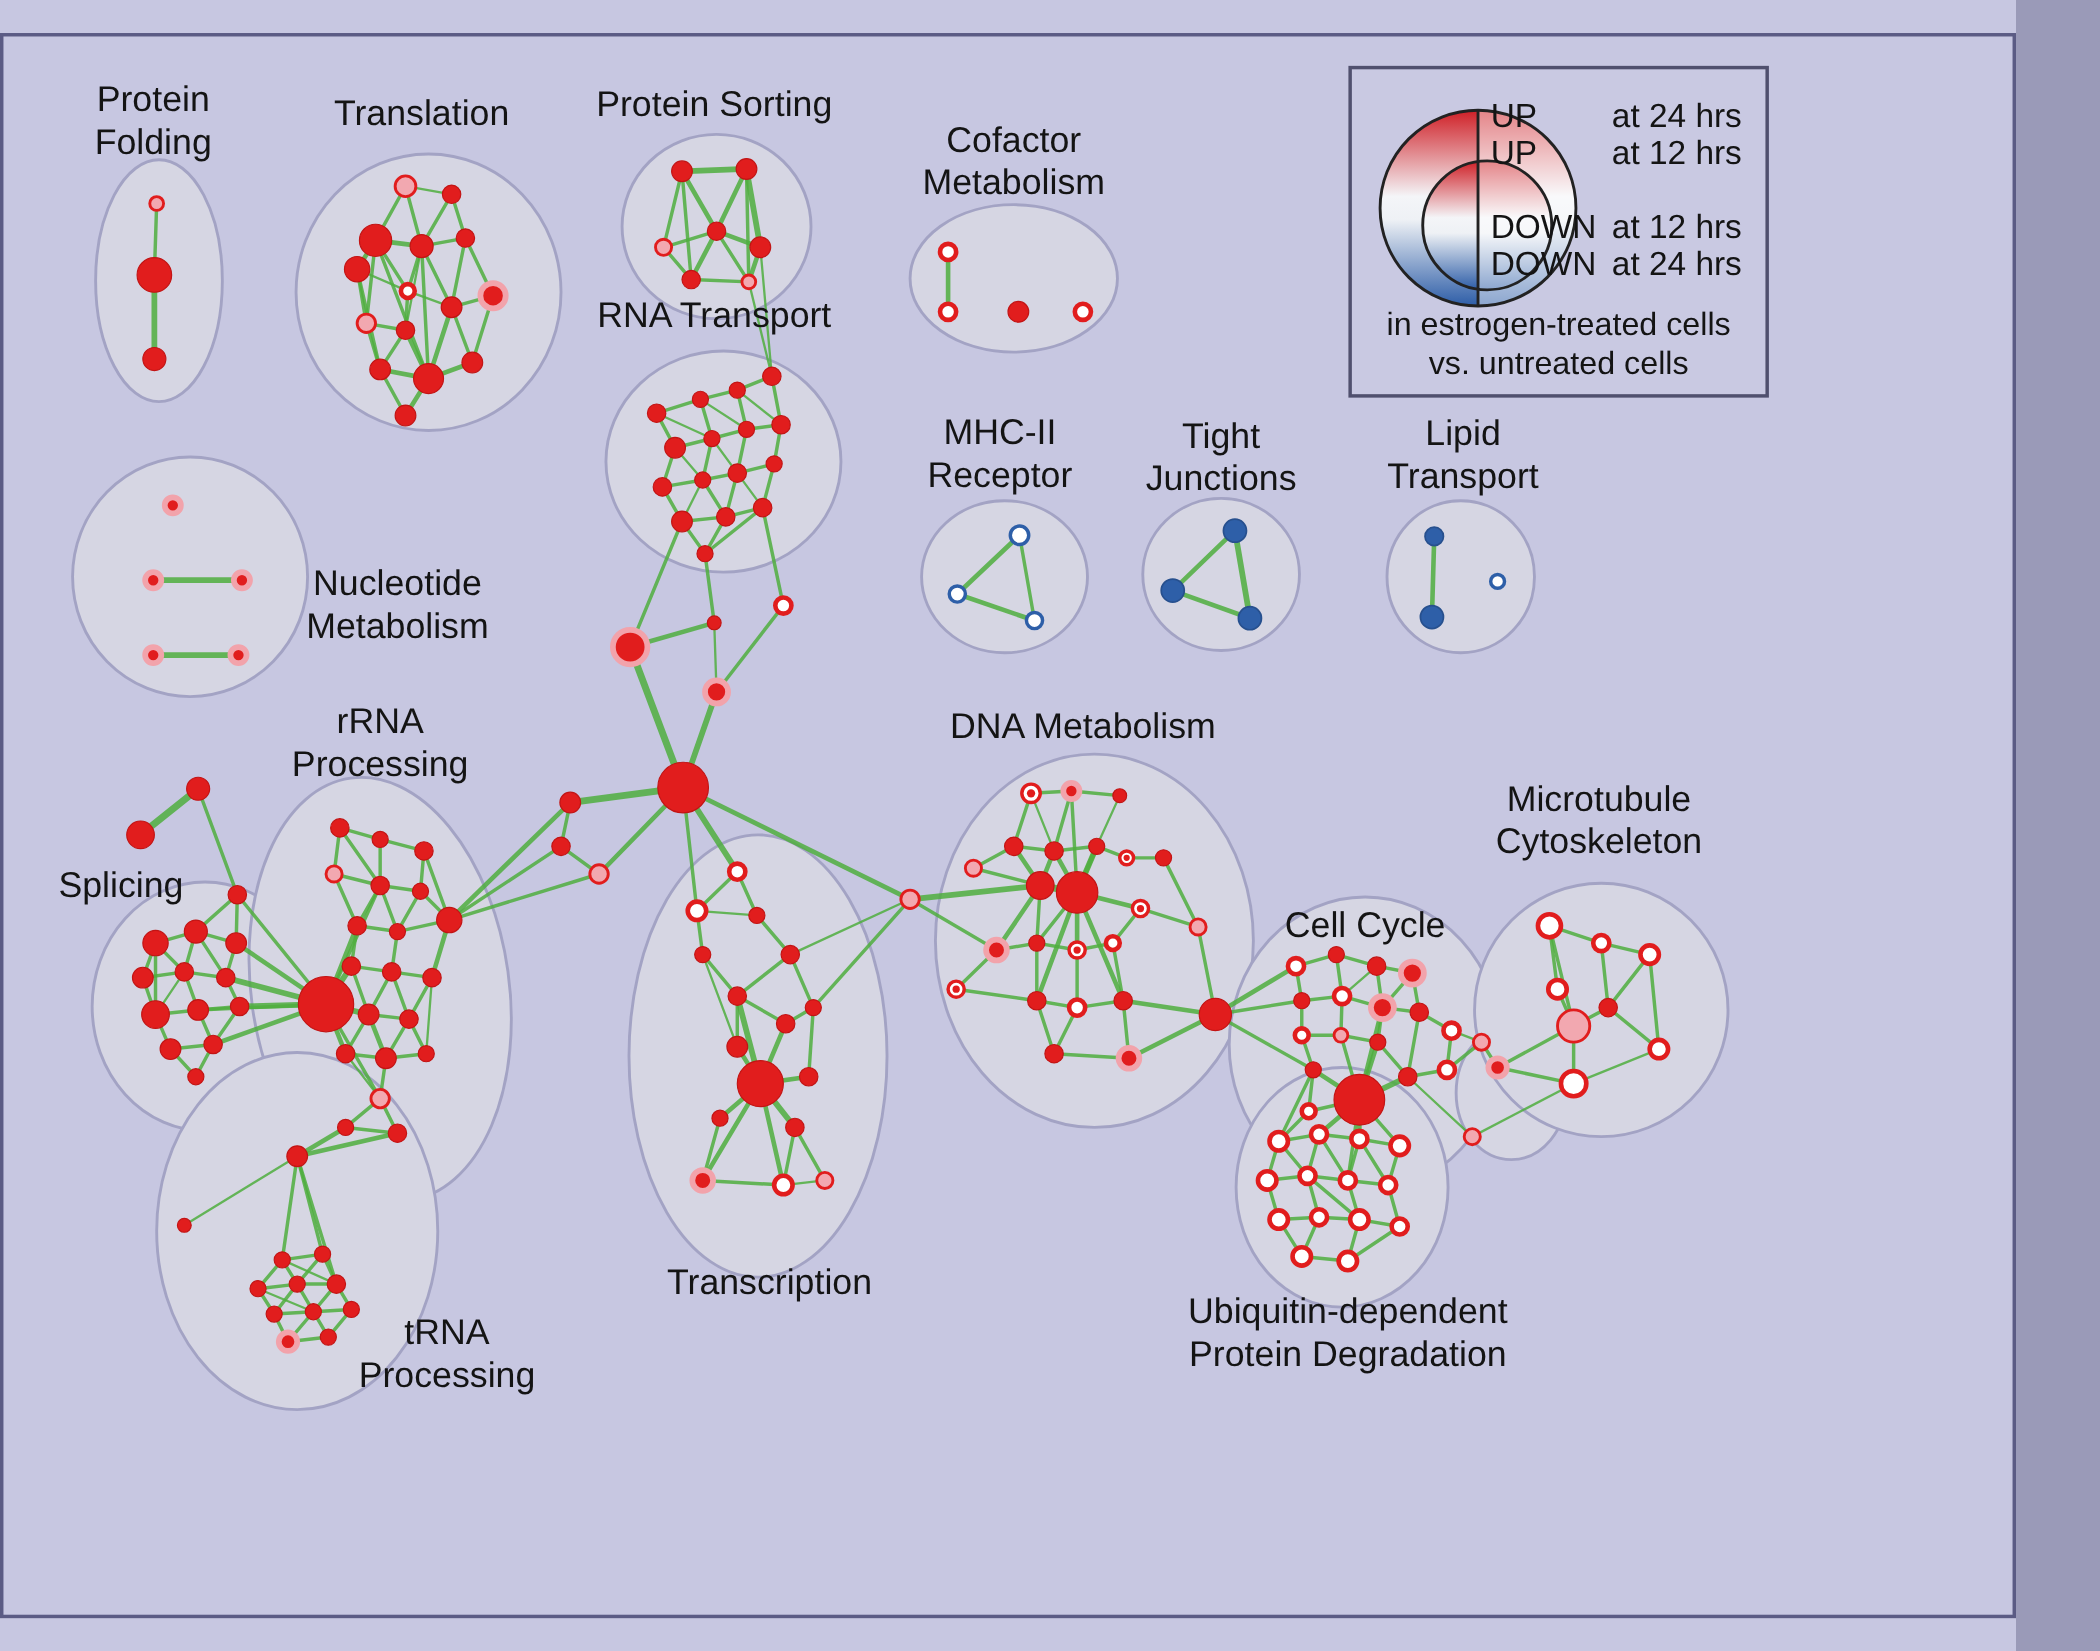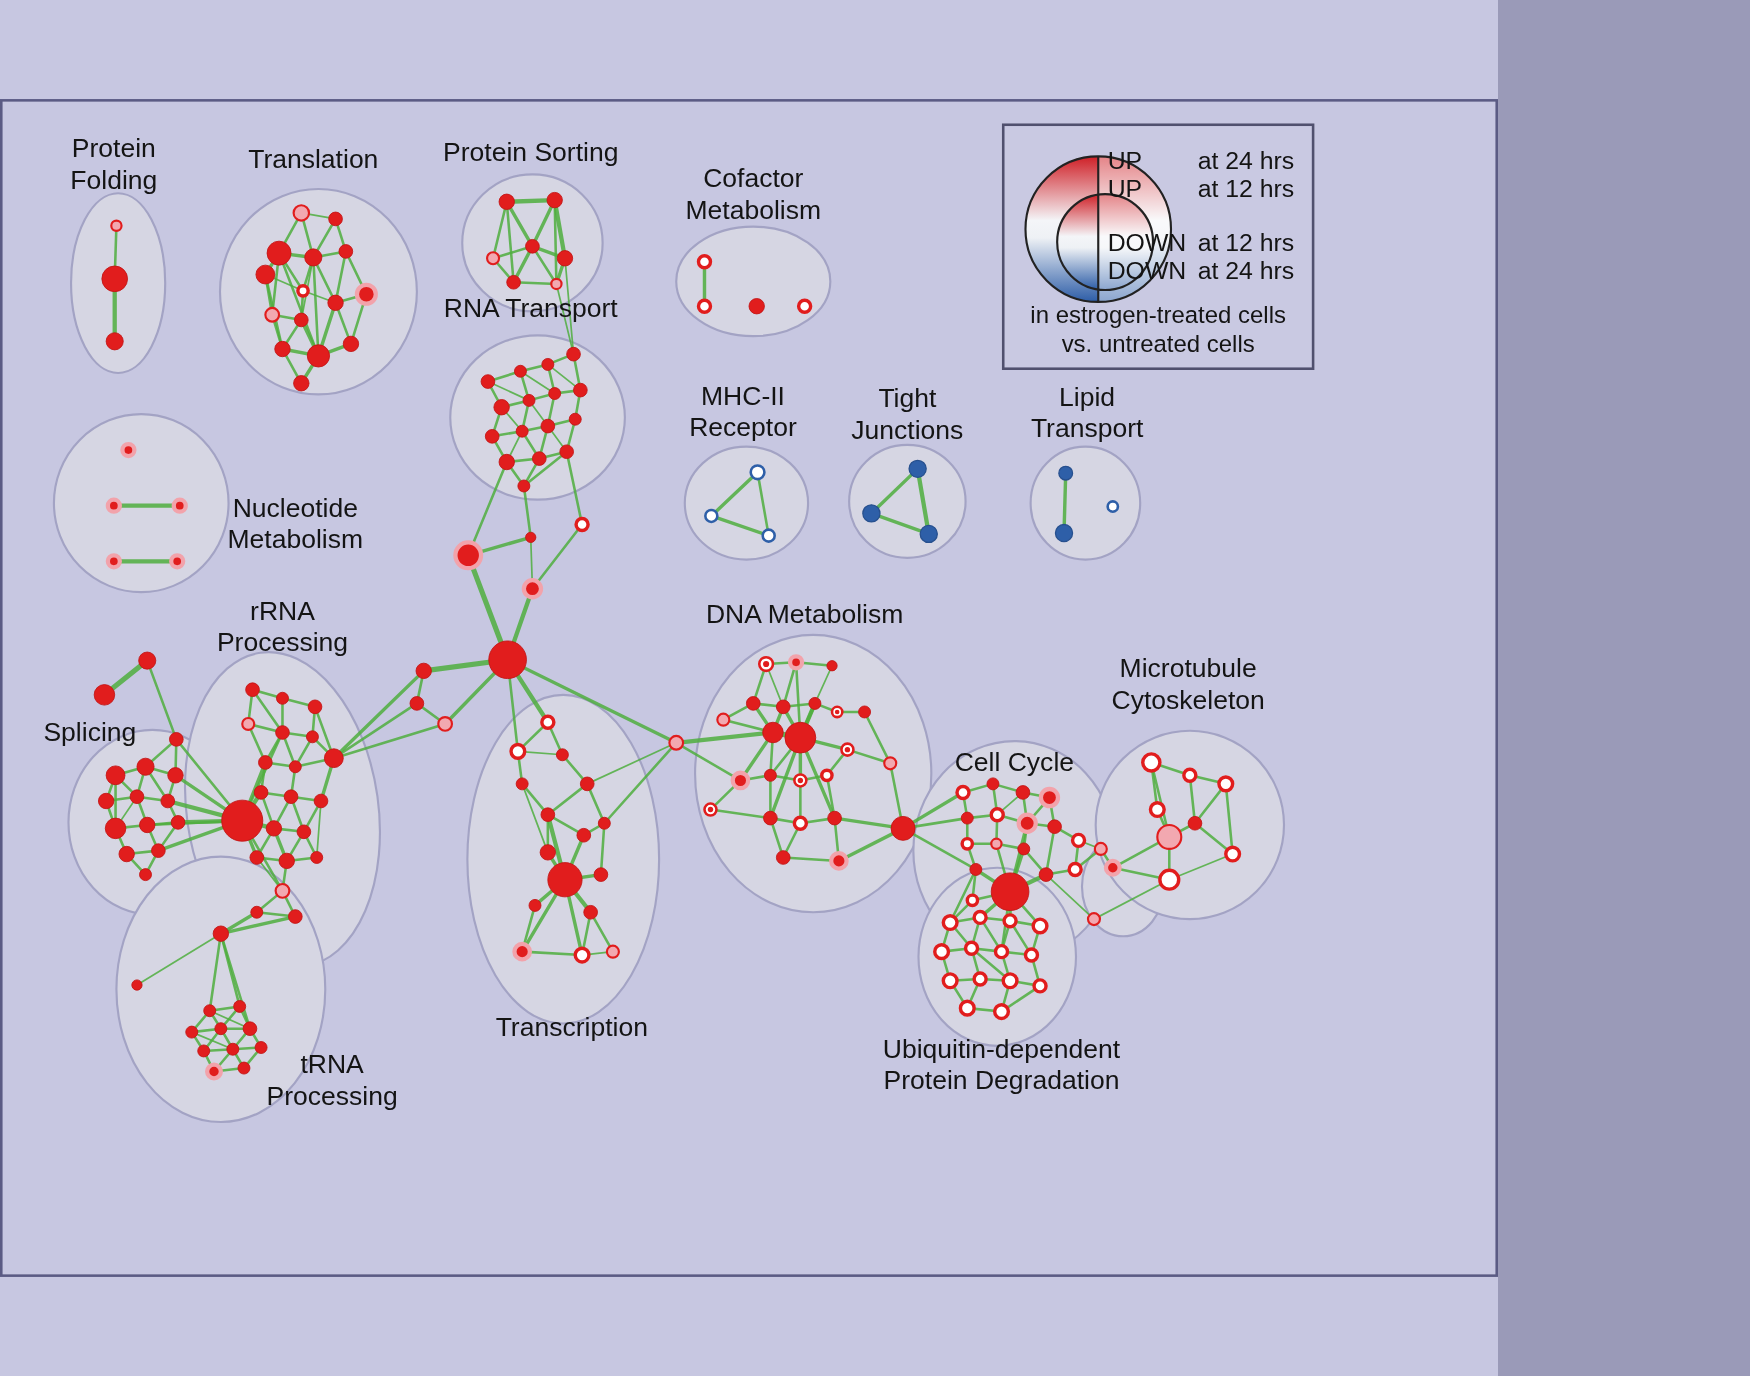--- a/index.html
+++ b/index.html
@@ -1,16 +1,16 @@
 <!DOCTYPE html>
 <html><head>
 <meta charset="utf-8">
 <style>
   html,body{margin:0;padding:0;background:#9a9ab8;}
-  .stage{width:1498px;height:1376px;position:relative;background:#c7c7e1;overflow:hidden;}
+  .stage{width:1680px;height:1376px;position:relative;background:#c7c7e1;overflow:hidden;}
   svg{display:block;width:100%;height:100%;}
   text{font-family:"Liberation Sans","DejaVu Sans",sans-serif;fill:#141414;}
   .cluster-label{font-size:31px;}
   .legend-dir{font-size:29px;}
   .legend-time{font-size:29px;}
   .legend-footer{font-size:28px;}
 </style>
 </head>
 <body>
 

